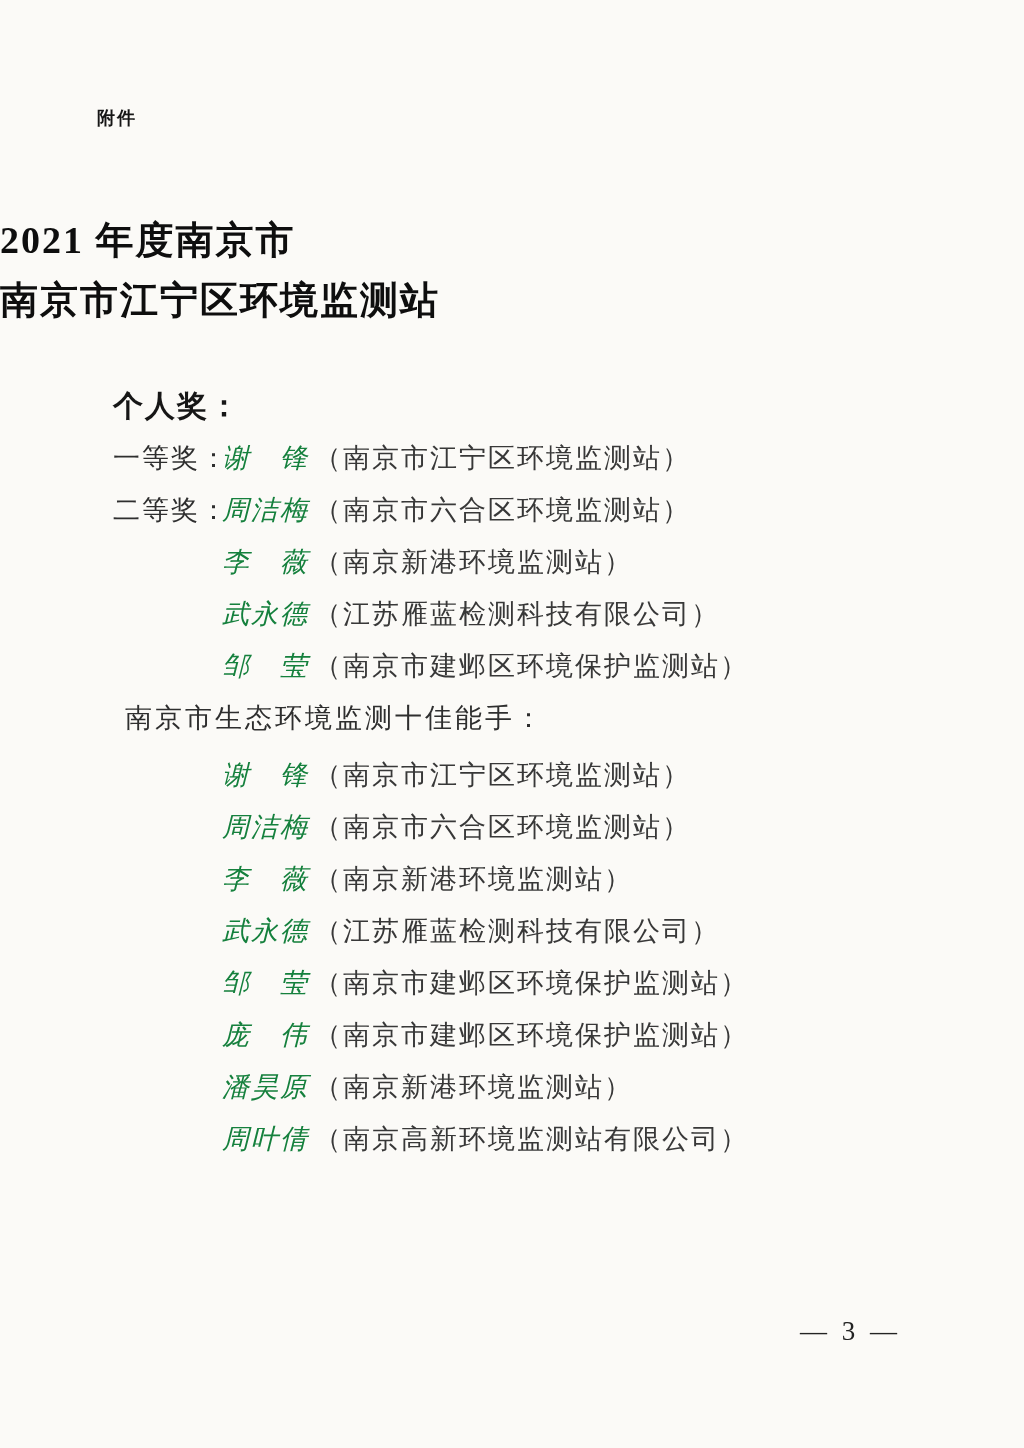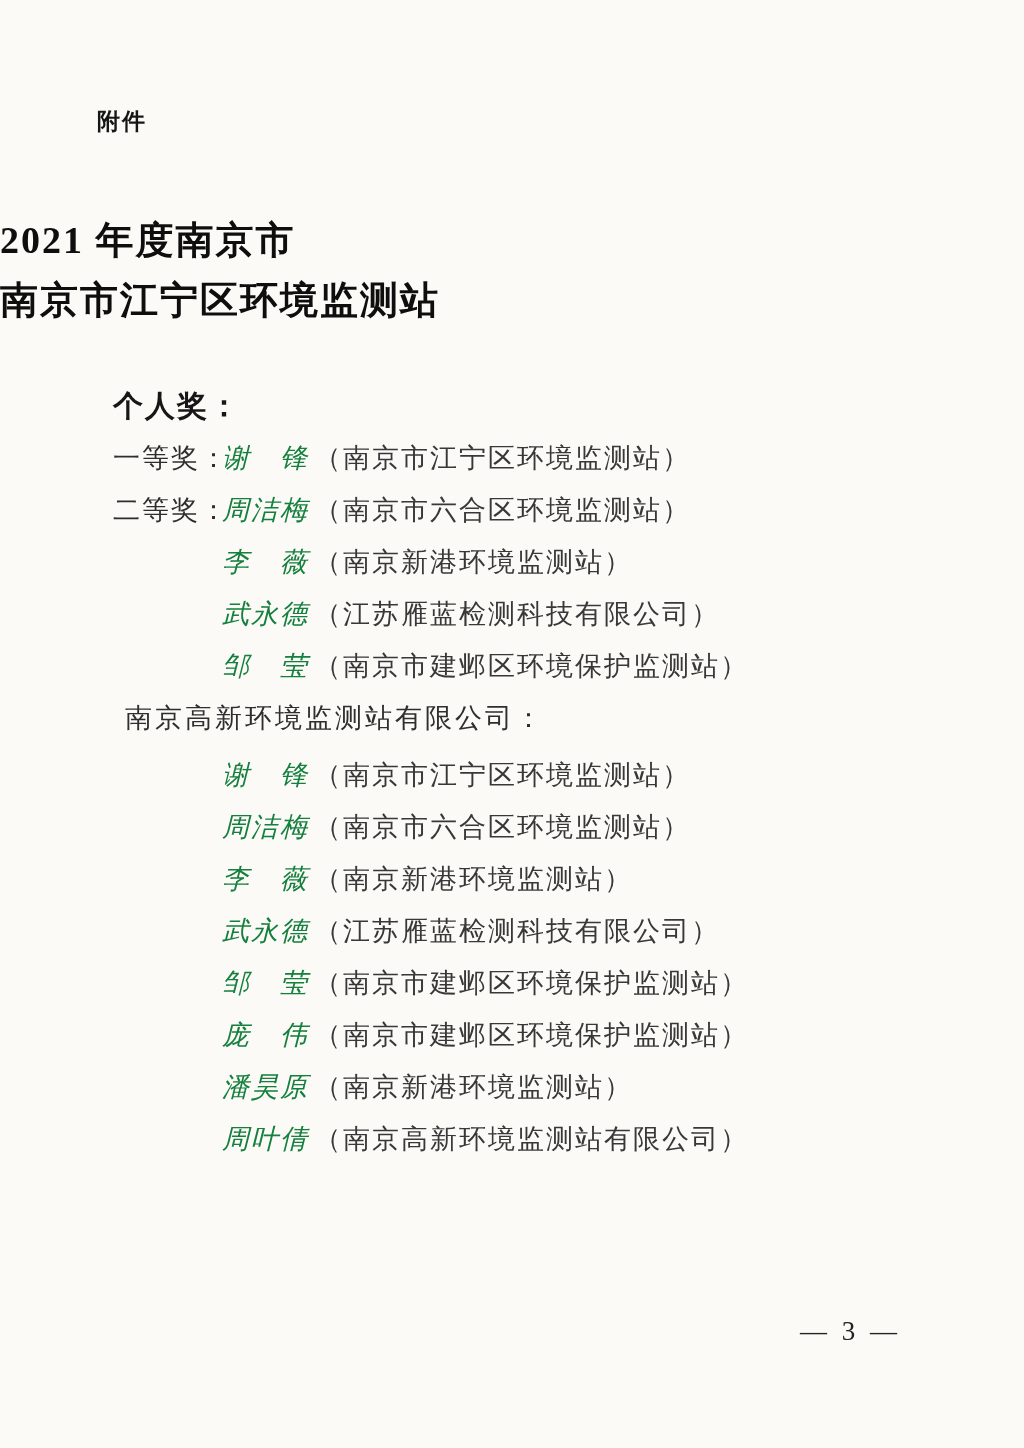--- a/index.html
+++ b/index.html
@@ -9,21 +9,21 @@
     margin:0 auto;
     background:#fbfaf7;
     box-shadow:0 0 6px rgba(0,0,0,.15);
     font-family:"Liberation Serif", serif;
     color:#343434;
     overflow:hidden;
   }
   .attachment {
     position:absolute; left:97px; top:106px;
     font-family:Liberation Sans, sans-serif;
-    font-weight:bold; font-size:23px; color:#161616;
+    font-weight:bold; font-size:18px; color:#161616;
     letter-spacing:2px;
   }
   .doc-title {
     position:absolute; top:210px; left:0; width:100%;
     text-align:left;
     font-weight:bold; font-size:38px; line-height:60px;
     color:#0e0e0e; letter-spacing:2px;
   }
   .doc-body { position:absolute; top:380px; left:0; width:100%; }
   .section-heading {
@@ -91,21 +91,21 @@
 
 
     <div class="row">
       <span class="award-label"></span><span class="winner-name">武永德</span><span class="winner-aff">（江苏雁蓝检测科技有限公司）</span>
     </div>
 
     <div class="row">
       <span class="award-label"></span><span class="winner-name">邹　莹</span><span class="winner-aff">（南京市建邺区环境保护监测站）</span>
     </div>
 
-    <div class="subsection-heading">南京高新环境监测站有限公司：</div>
+    <div class="subsection-heading">南京市生态环境监测十佳能手：</div>
 
     <div class="row list2-start">
       <span class="award-label"></span><span class="winner-name">谢　锋</span><span class="winner-aff">（南京市江宁区环境监测站）</span>
     </div>
     <div class="row">
       <span class="award-label"></span><span class="winner-name">周洁梅</span><span class="winner-aff">（南京市六合区环境监测站）</span>
     </div>
     <div class="row">
       <span class="award-label"></span><span class="winner-name">李　薇</span><span class="winner-aff">（南京新港环境监测站）</span>
     </div>

